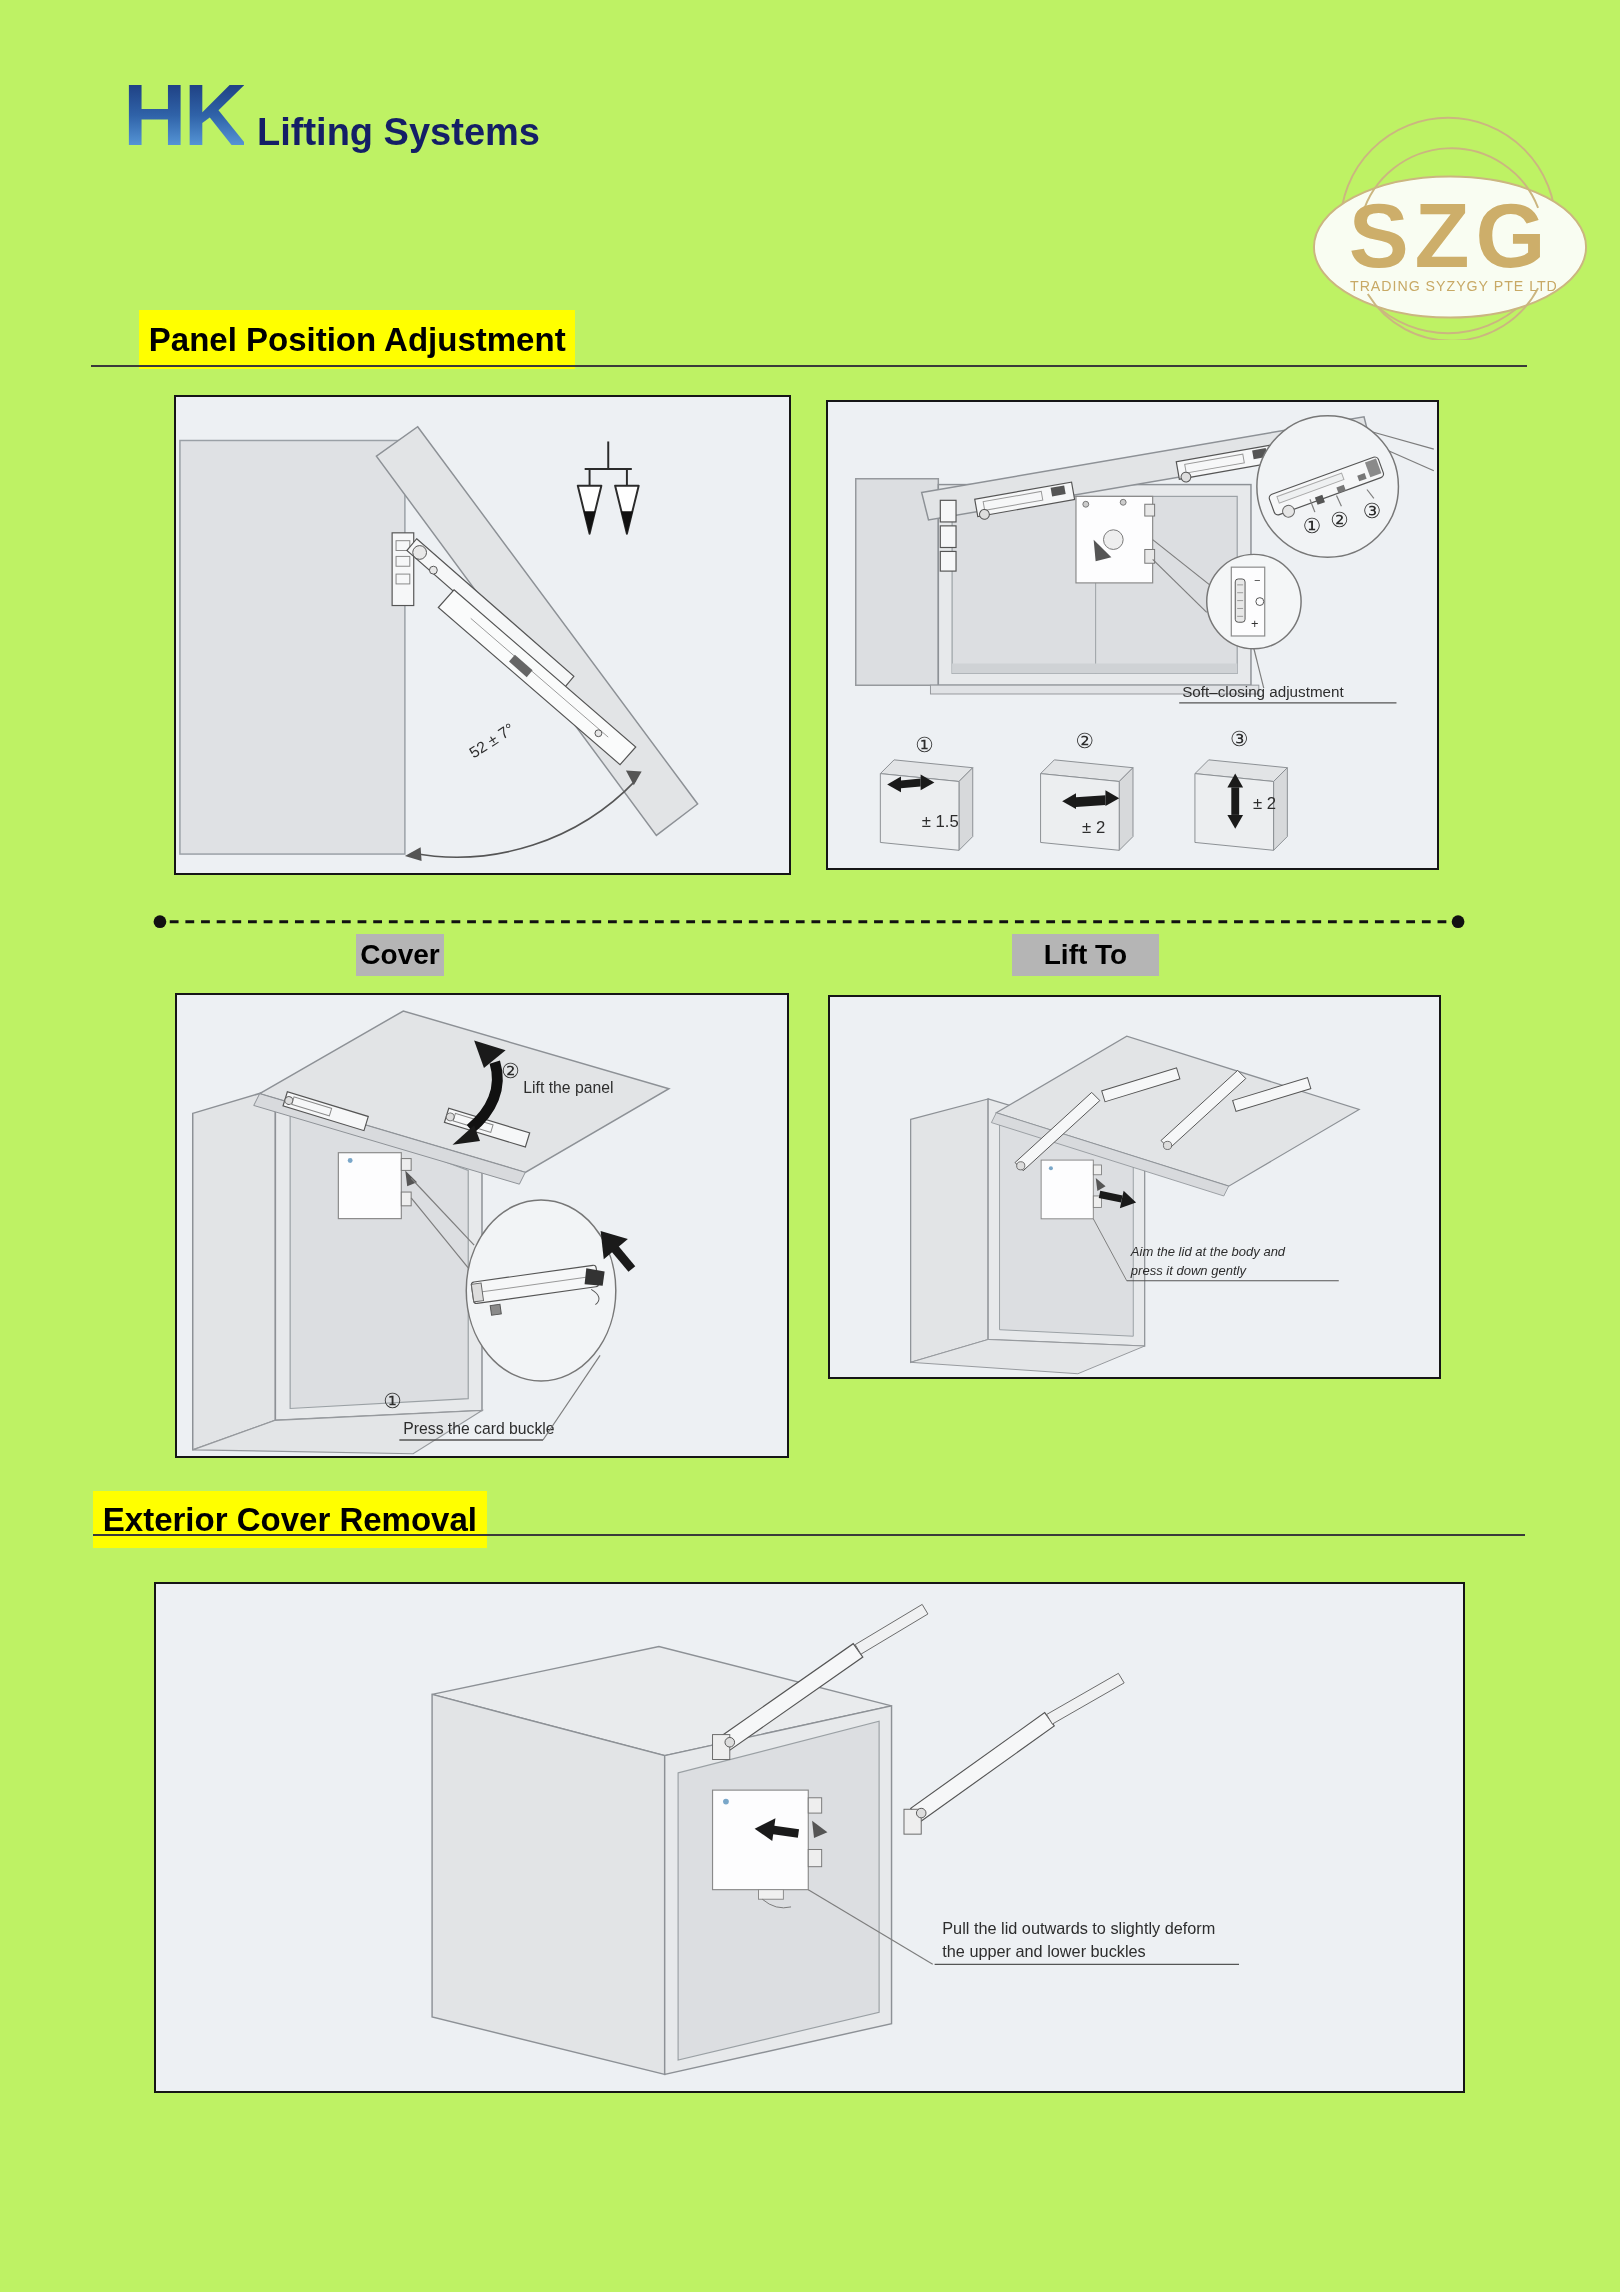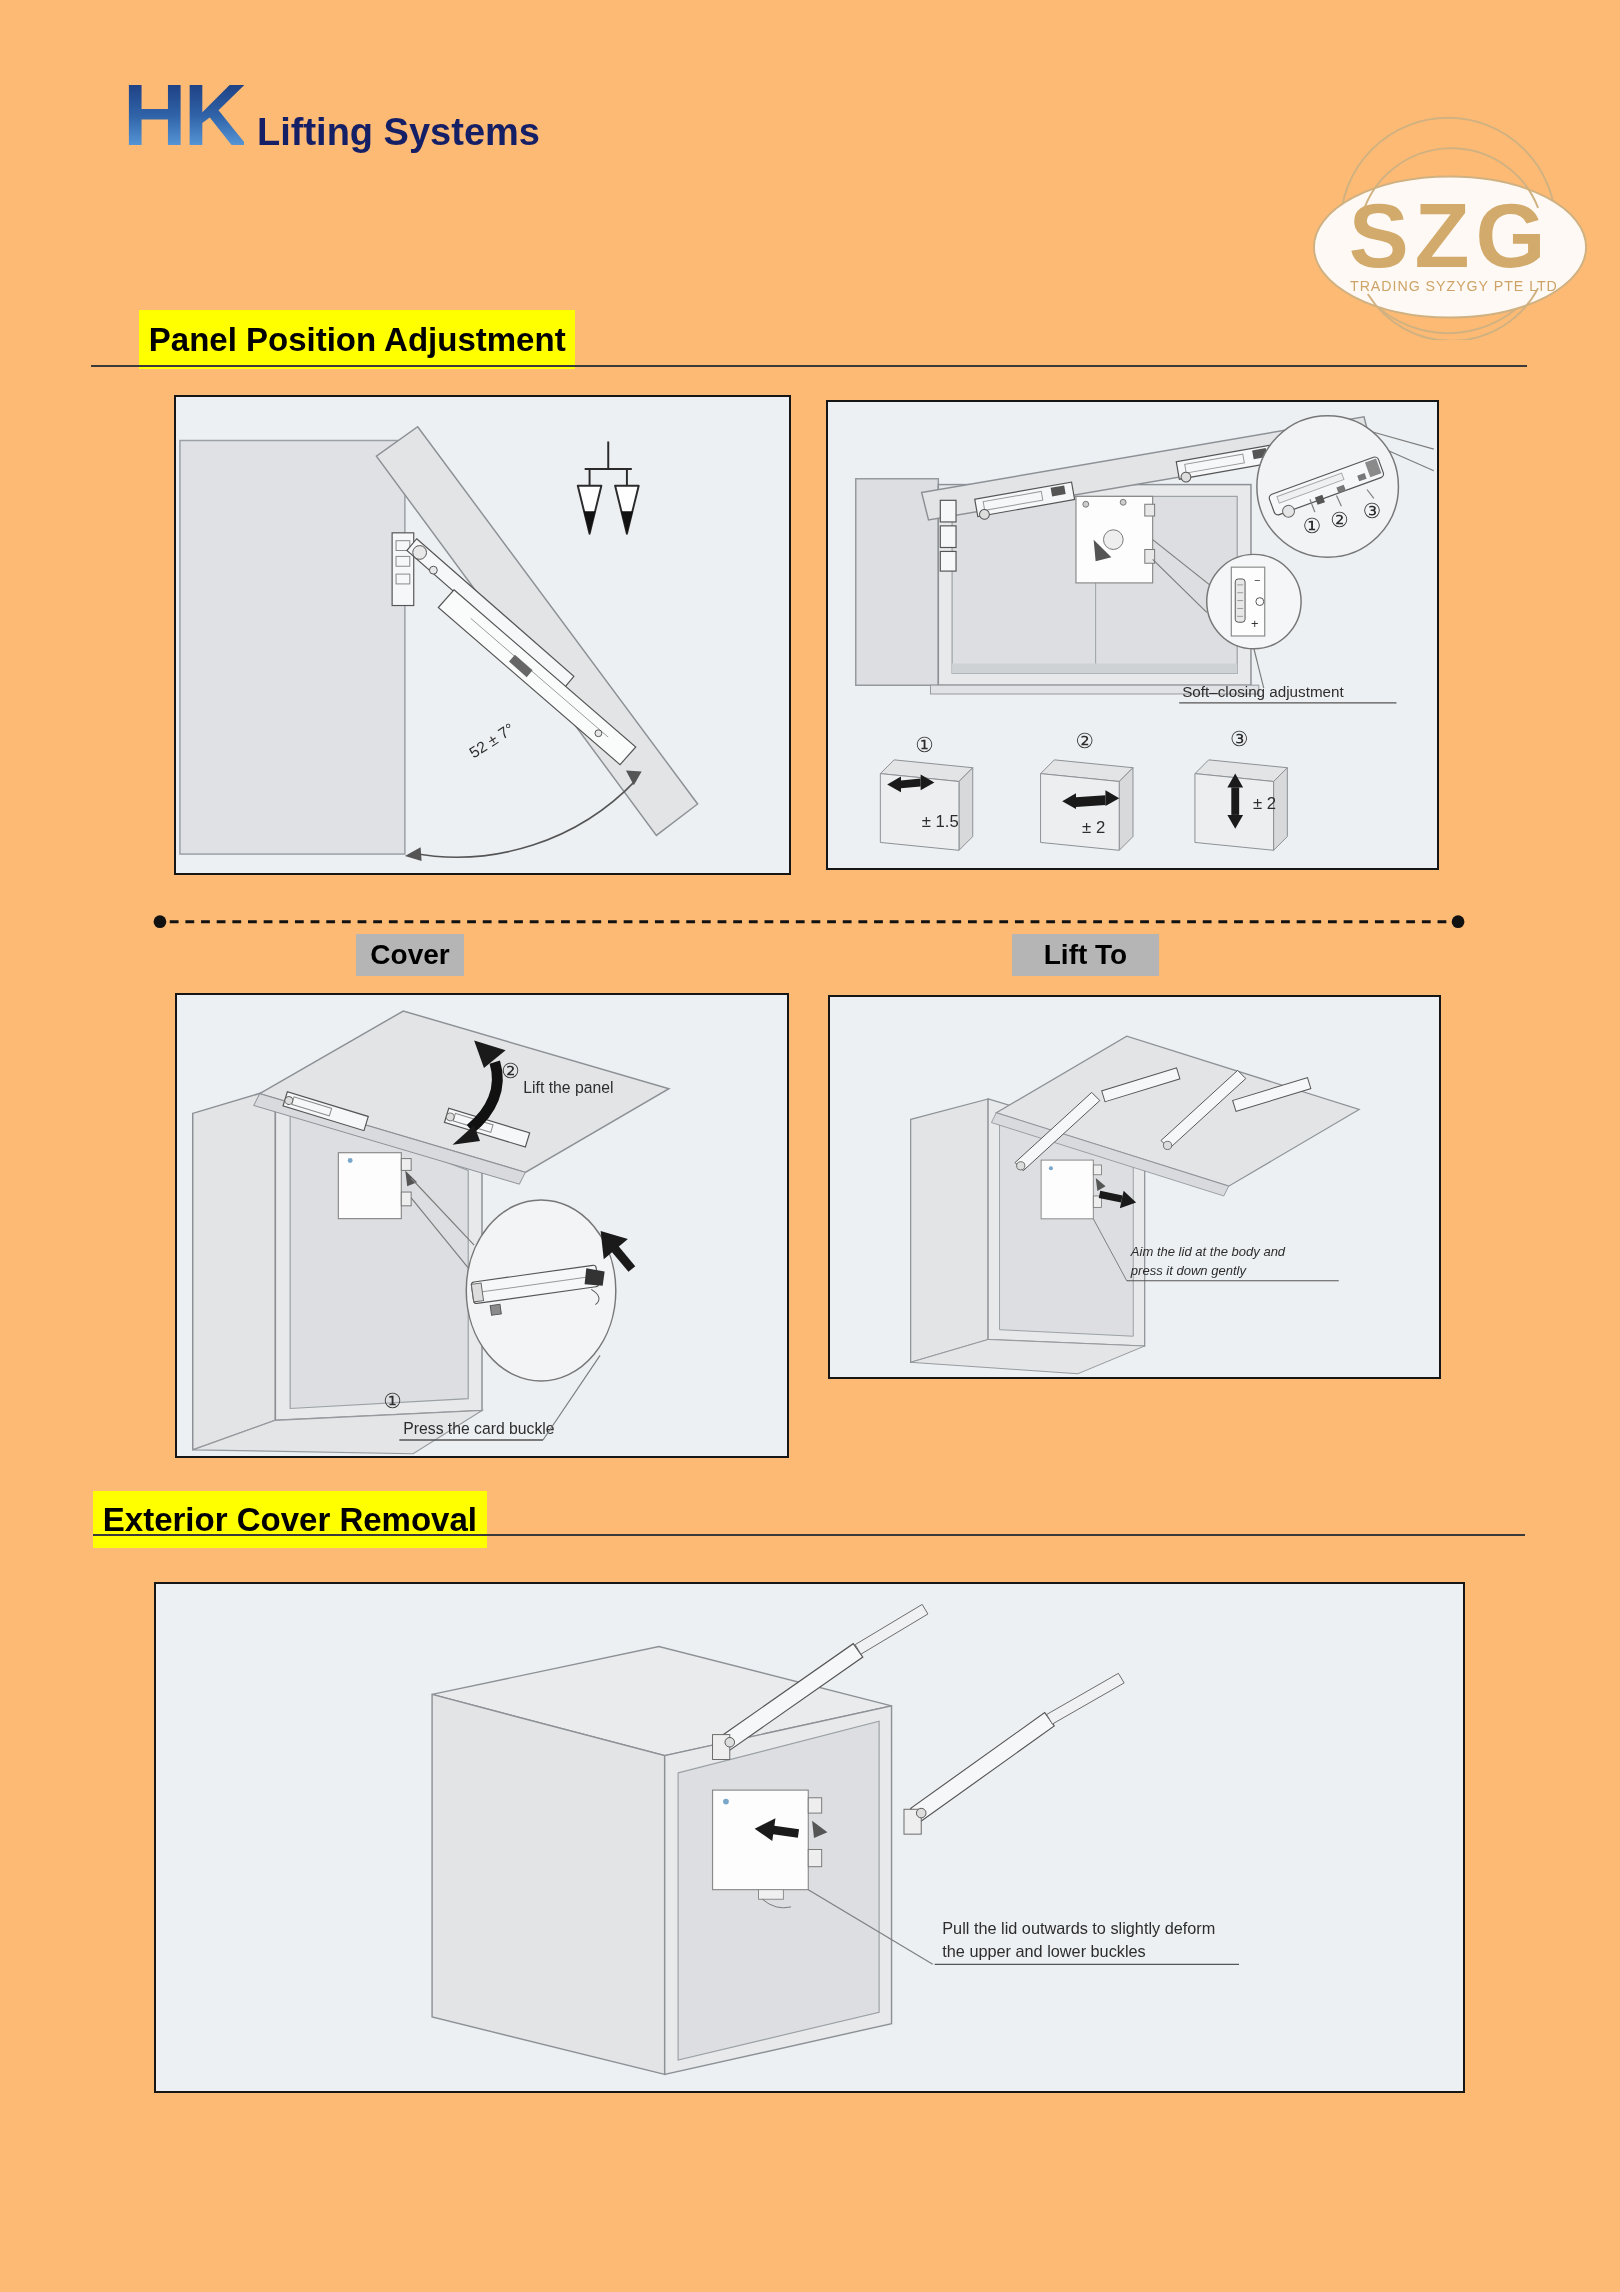--- a/index.html
+++ b/index.html
@@ -1,16 +1,16 @@
 <!DOCTYPE html>
 <html><head>
 <meta charset="utf-8">
 <style>
   html,body{margin:0;padding:0;background:#ffffff;}
-  #page{position:relative;width:1620px;height:2293px;background:#fdba74;
+  #page{position:relative;width:1620px;height:2293px;background:#bef264;
         font-family:"Liberation Sans",sans-serif;overflow:hidden;}
 
   
   #brand{position:absolute;left:123px;top:71px;display:flex;align-items:baseline;}
   .hk{font-size:88px;font-weight:bold;letter-spacing:-2.9px;line-height:1;
       background:linear-gradient(180deg,#1c3b7d 8%,#2f62a8 50%,#66abe9 100%);
       -webkit-background-clip:text;background-clip:text;color:transparent;}
   .hkname{font-size:38px;font-weight:bold;color:#141f66;margin-left:12.7px;letter-spacing:0px;text-align:right;}
 
   
@@ -230,21 +230,21 @@
       </g>
     </svg>
   </div>
 
   <svg class="divider" viewBox="0 0 1653 28">
     <circle cx="162" cy="14" r="6.5" fill="#111"></circle>
     <line x1="172" y1="14" x2="1481" y2="14" stroke="#111" stroke-width="3" stroke-dasharray="9 7"></line>
     <circle cx="1489" cy="14" r="6.5" fill="#111"></circle>
   </svg>
 
-  <div class="chip" style="left:356px;top:934px;width:108px;height:42px;">
+  <div class="chip" style="left:356px;top:934px;width:88px;height:42px;">
     <span>Cover</span>
   </div>
   <div class="chip" style="left:1012px;top:934px;width:147px;height:42px;">
     <span>Lift To</span>
   </div>
 
   <div class="frame" style="left:175px;top:993px;width:614px;height:465px;">
     <svg viewBox="0 0 620 468">
       <polygon points="16,120 100,95 100,432 16,462" class="wood"></polygon>
       <polygon points="100,95 310,168 310,422 100,432" class="wood2"></polygon>

